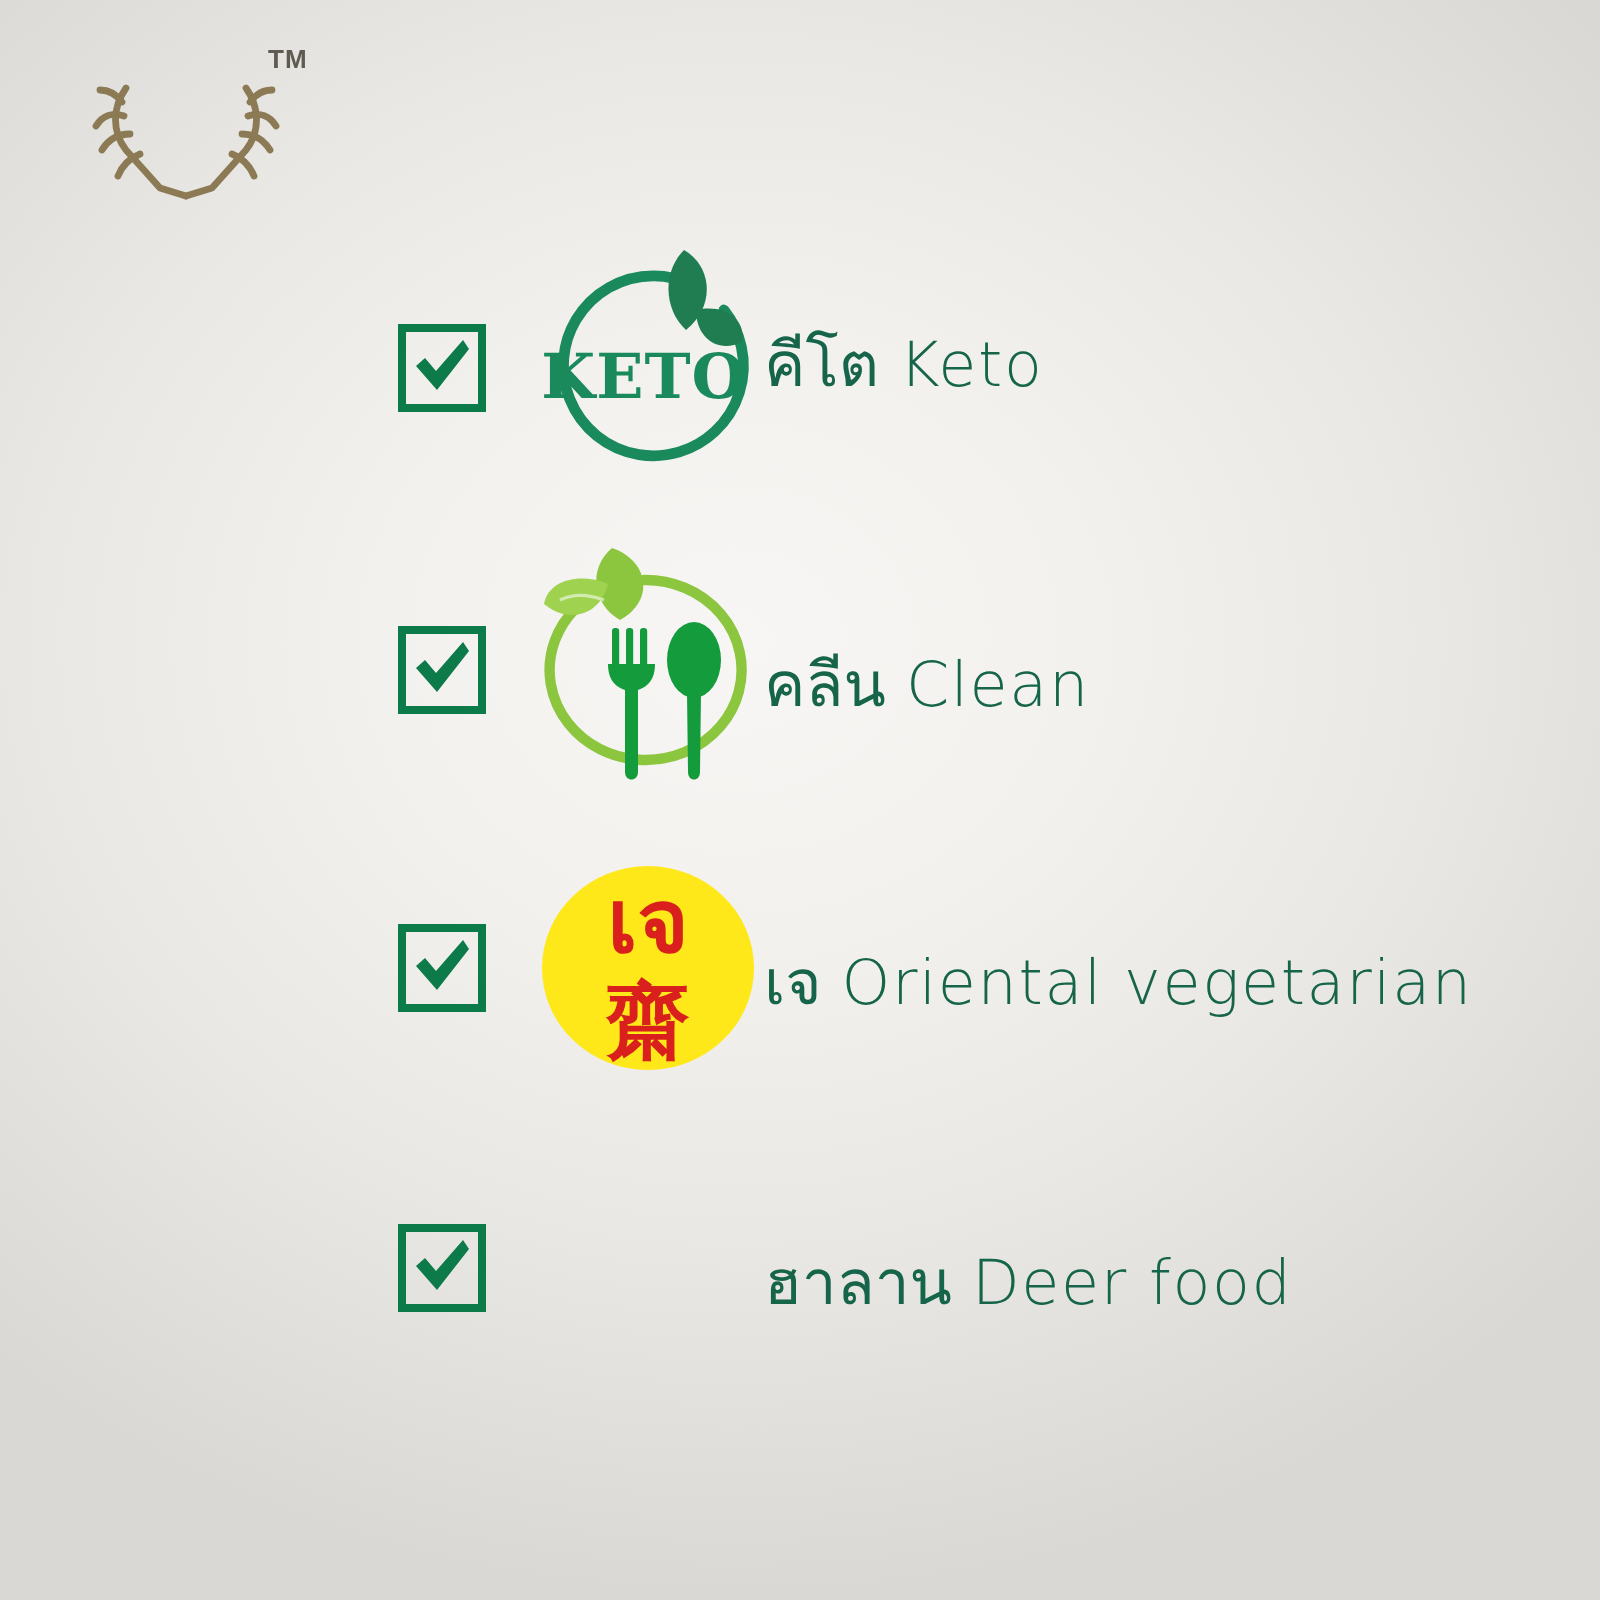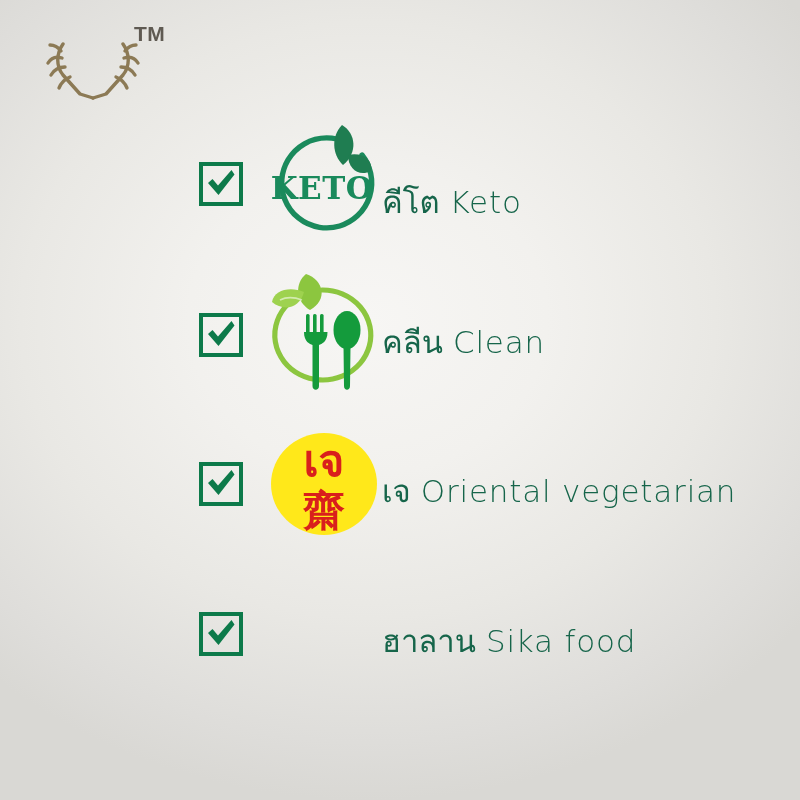--- a/index.html
+++ b/index.html
@@ -34,21 +34,21 @@
     left: 14px;
     top: 14px;
     width: 180px;
     height: 120px;
   }
   #brand .tm {
     position: absolute;
     left: 120px;
     top: 8px;
     font-family: "Liberation Sans", sans-serif;
-    font-size: 21px;
+    font-size: 13px;
     font-weight: 600;
     color: #5f5a52;
     letter-spacing: 0.5px;
   }
   #brand .antlers {
     position: absolute;
     left: 18px;
     top: 24px;
     width: 122px;
     height: 62px;
@@ -173,21 +173,21 @@
         <path d="M104 36 A45 45 0 1 1 88.5 23.5" fill="none" stroke="#1a8a5c" stroke-width="5.4" stroke-linecap="round"></path>
 
         <path d="M84 6 C98 14, 100 34, 85 46 C74 36, 73 17, 84 6 Z" fill="#1f7d51"></path>
 
         <path d="M90 36 C104 33, 115 40, 113 52 C101 58, 90 50, 90 36 Z" fill="#1f7d51"></path>
 
         <text x="64" y="80" text-anchor="middle" font-family="DejaVu Serif, serif" font-weight="700" font-size="31" letter-spacing="0.5" fill="#1a8a5c">KETO</text>
       </svg>
     </div>
 
-    <div class="label" style="top:58px;text-align:right;">
+    <div class="label" style="top:38px;text-align:right;">
       <span class="thai">คีโต</span><span class="eng">Keto</span>
     </div>
   </div>
 
   <div class="row" id="row-jay">
 
     <div class="checkbox">
       <svg viewBox="0 0 36 36" width="36" height="36">
         <path d="M5 17 L9.5 13 L15 19.5 L28.5 4 L31.5 8.5 L15.5 29 Z" fill="#0d7a4a"></path>
       </svg>
@@ -245,17 +245,17 @@
   <div class="row" id="row-halal">
 
     <div class="checkbox">
       <svg viewBox="0 0 36 36" width="36" height="36">
         <path d="M5 17 L9.5 13 L15 19.5 L28.5 4 L31.5 8.5 L15.5 29 Z" fill="#0d7a4a"></path>
       </svg>
     </div>
 
 
     <div class="label" style="top:47px;">
-      <span class="thai">ฮาลาน</span><span class="eng">Sika food</span>
+      <span class="thai">ฮาลาน</span><span class="eng">Deer food</span>
     </div>
   </div>
 
 </div>
 
 </body></html>

